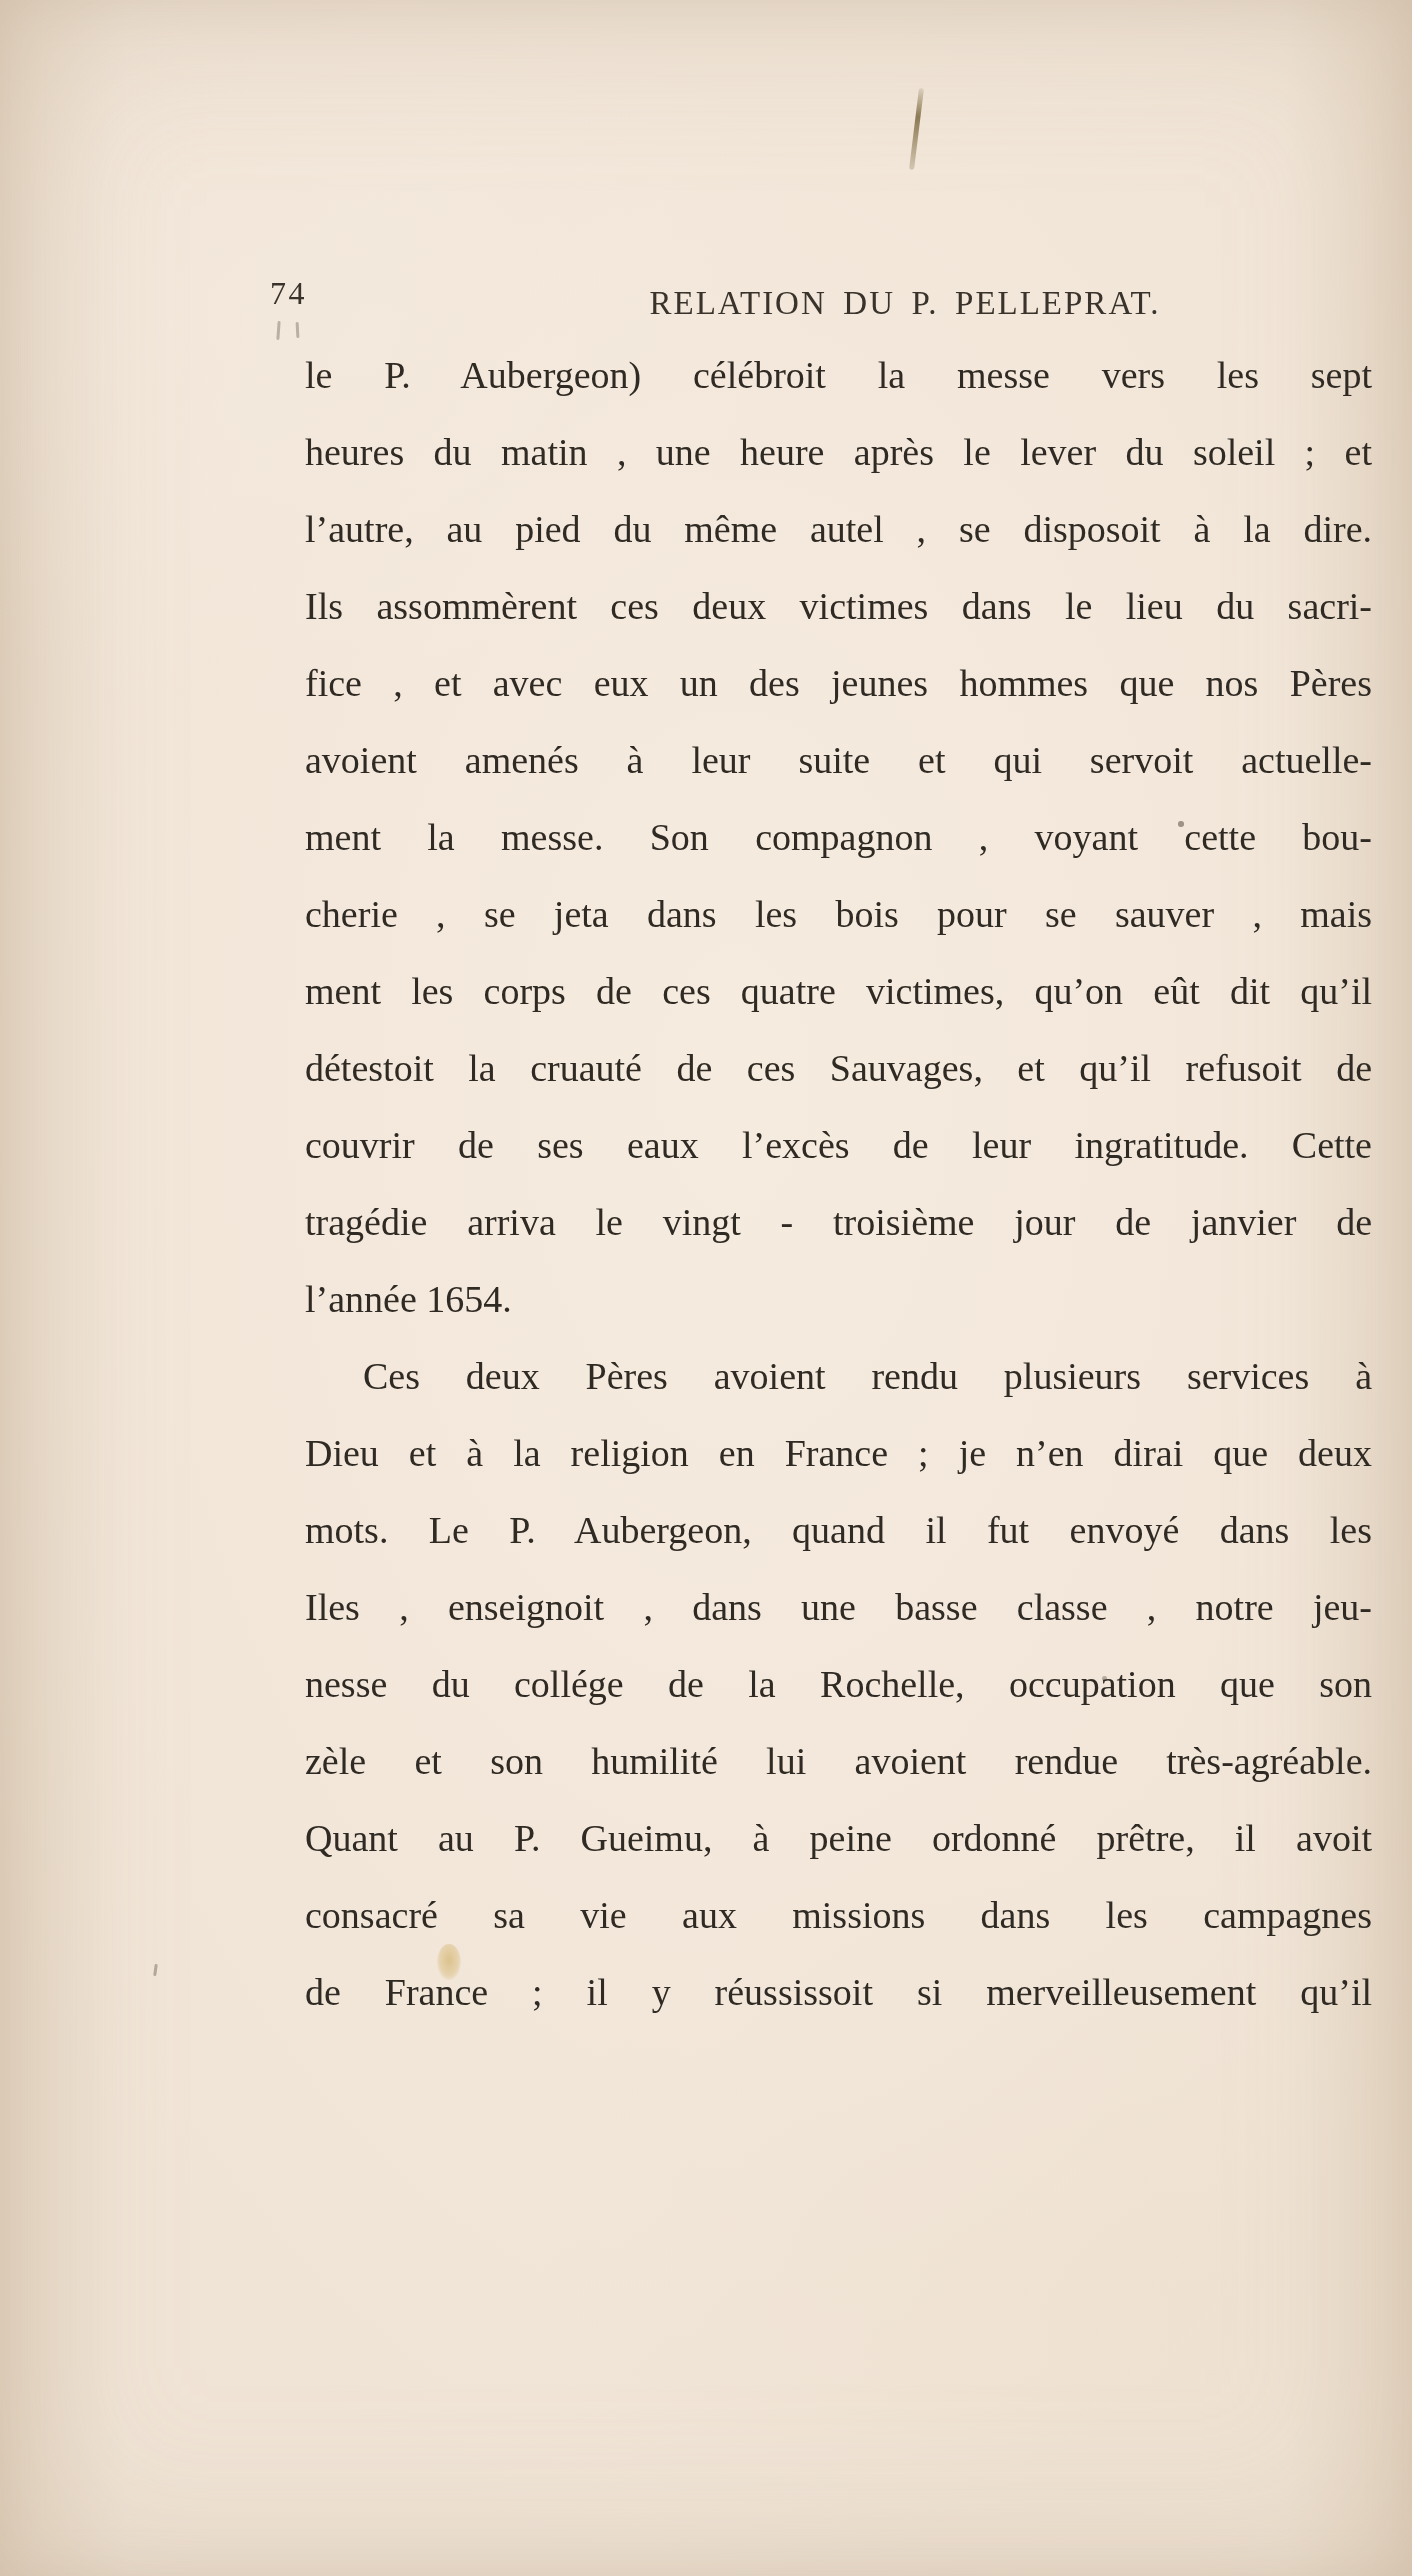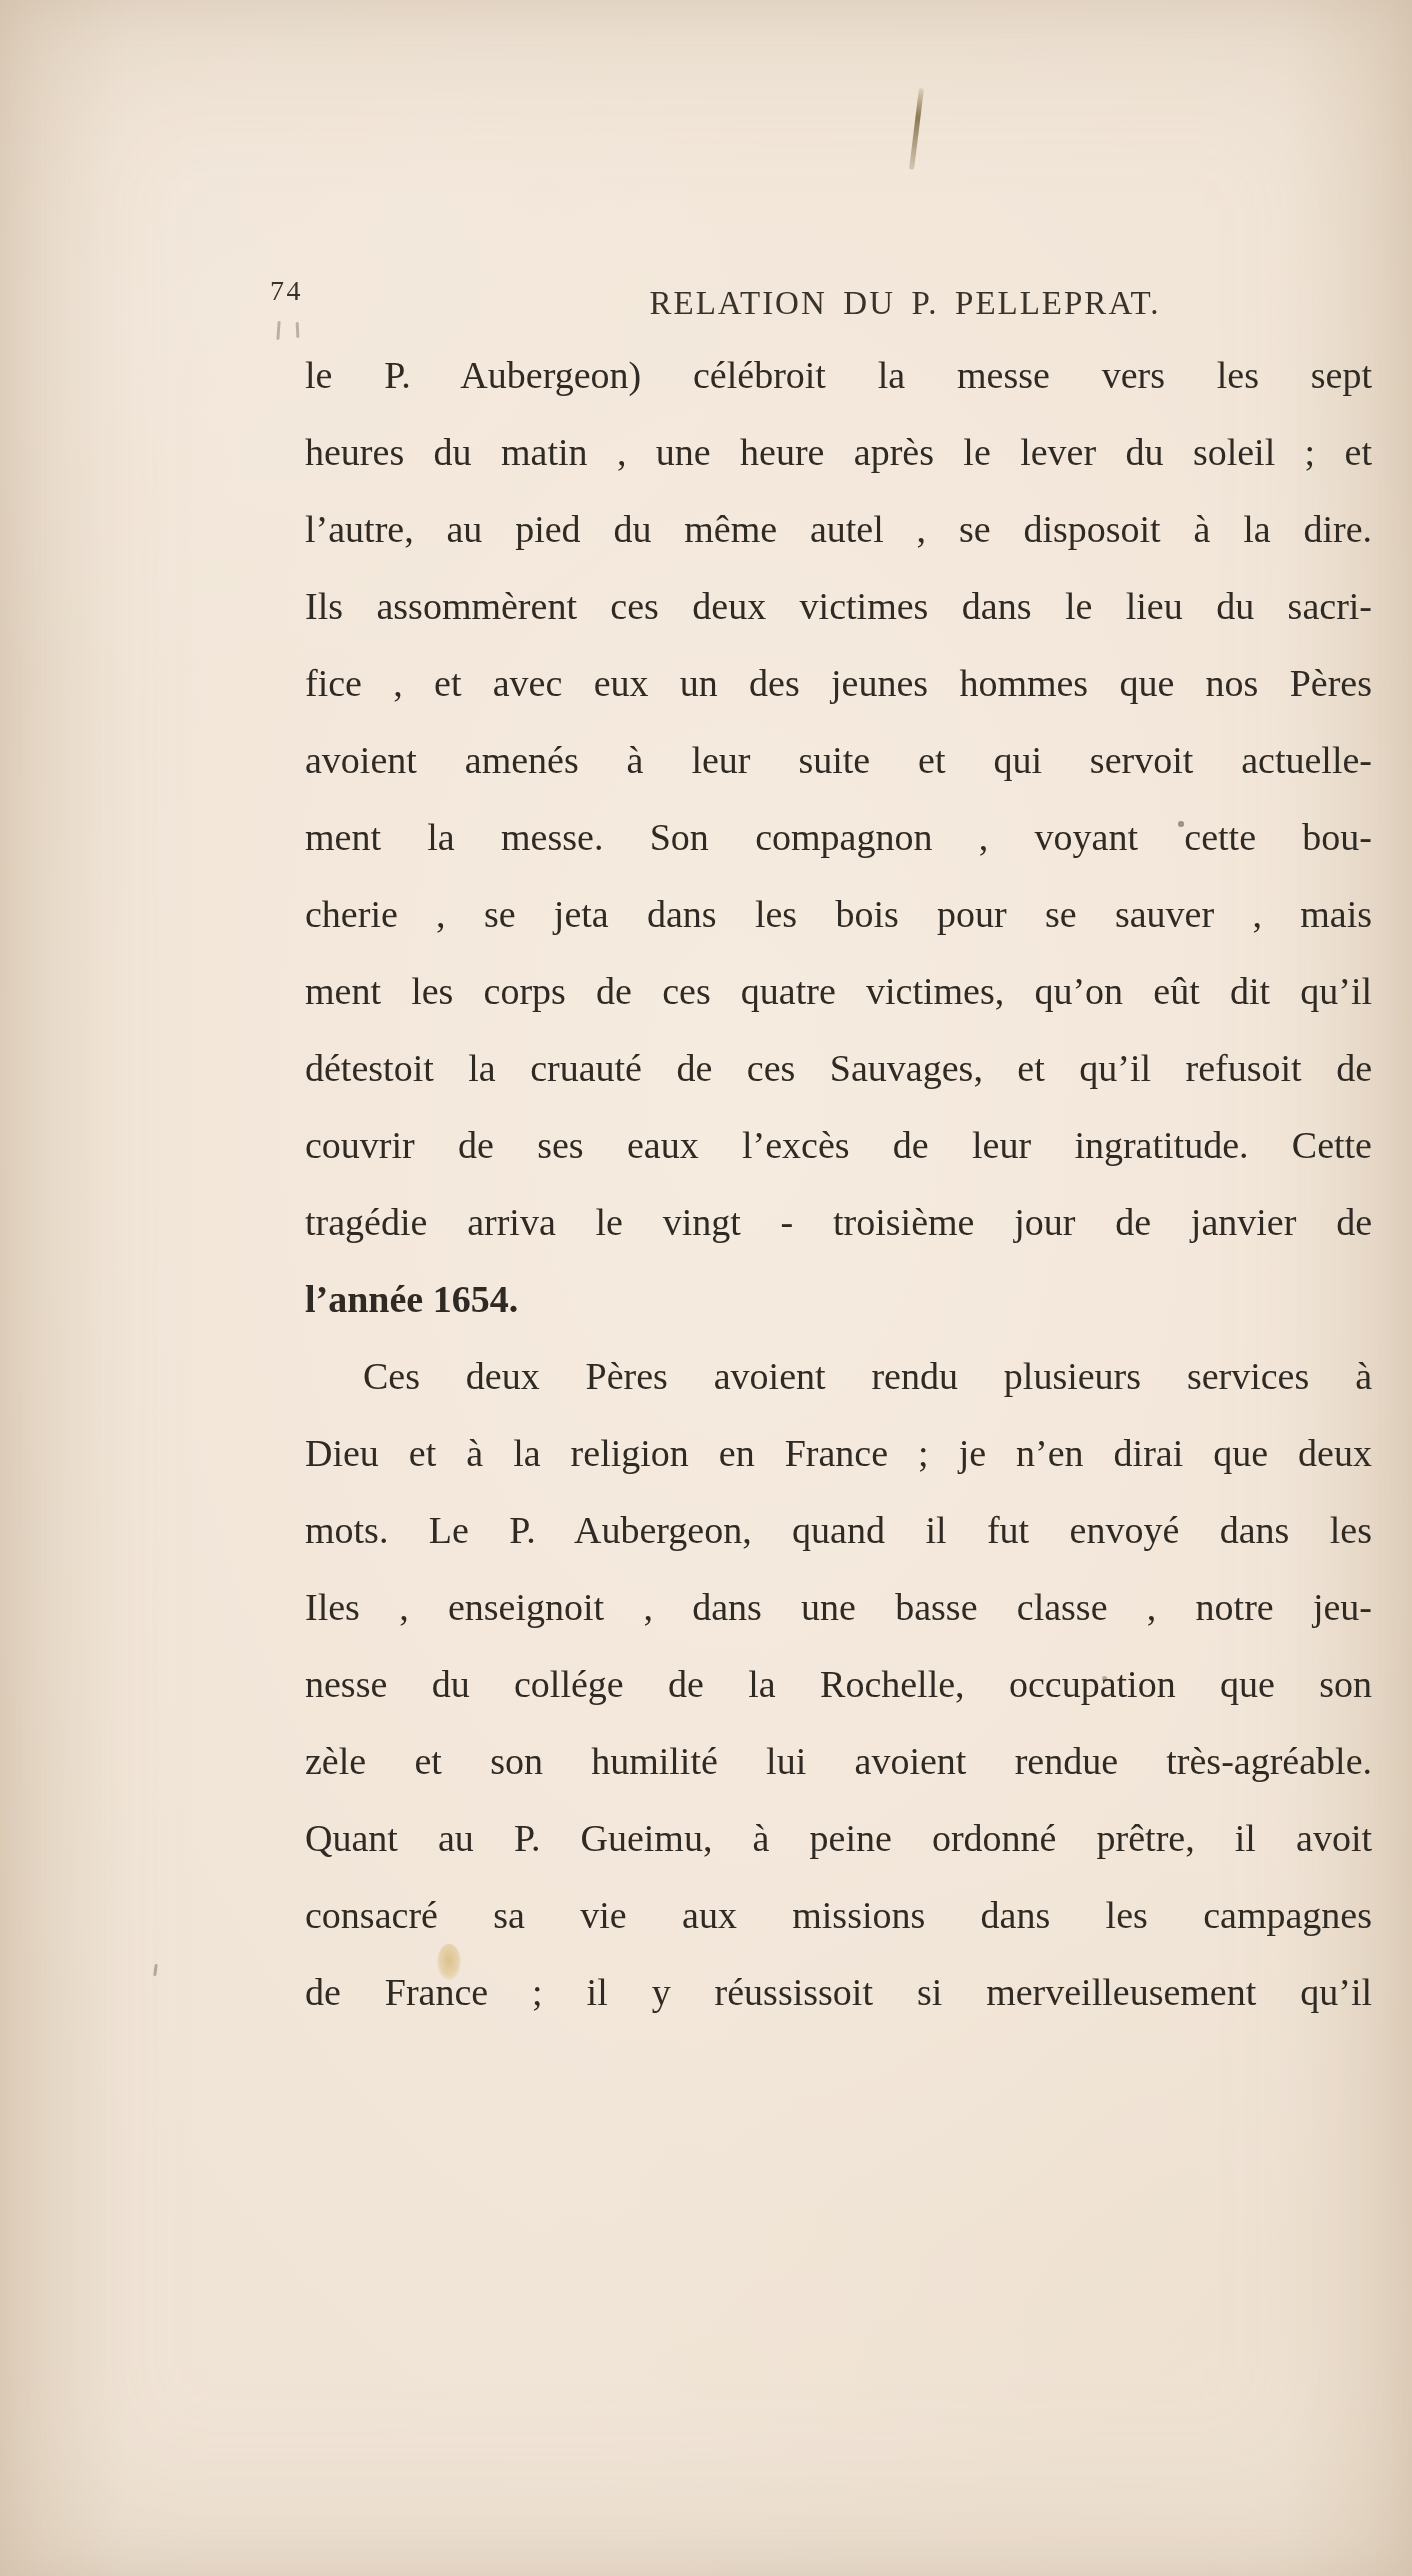--- a/index.html
+++ b/index.html
@@ -21,21 +21,21 @@
       radial-gradient(ellipse 786px 629px at 80% 88%, rgba(236,222,204,.55), rgba(236,222,204,0) 75%),
       linear-gradient(90deg, var(--paper_edge) 0%, var(--paper) 9%, var(--paper) 91%, var(--paper_edge) 100%);
     box-shadow: inset 0 0 173px rgba(186,165,140,.38), inset 0 0 47px rgba(186,165,140,.22);
     font-family: "Liberation Serif", "DejaVu Serif", serif;
     color: var(--ink);
   }
   .page-number {
     position: absolute;
     left: 270px;
     top: 275px;
-    font-size: 28px;
+    font-size: 32px;
     letter-spacing: 2.4px;
     color: #39332b;
   }
   .running-title {
     position: absolute;
     left: 415px;
     top: 285px;
     width: 980px;
     text-align: center;
     font-size: 33px;
@@ -52,21 +52,21 @@
     line-height: 77px;
     text-rendering: optimizeLegibility;
   }
   .line {
     text-align: justify;
     text-align-last: justify;
     white-space: normal;
     color: var(--ink);
     margin-left: 24px;
   }
-  .line.para-end { text-align-last: left; font-weight: bold; }
+  .line.para-end { text-align-last: left; }
   .line.indent { padding-left: 58px; }
   
   .fiber {
     position: absolute;
     left: 914px; top: 88px;
     width: 4.7px; height: 82px;
     background: linear-gradient(180deg, rgba(122,104,62,.15), rgba(122,104,62,.85) 35%, rgba(122,104,62,.25));
     border-radius: 3.1px;
     transform: rotate(7deg);
   }

